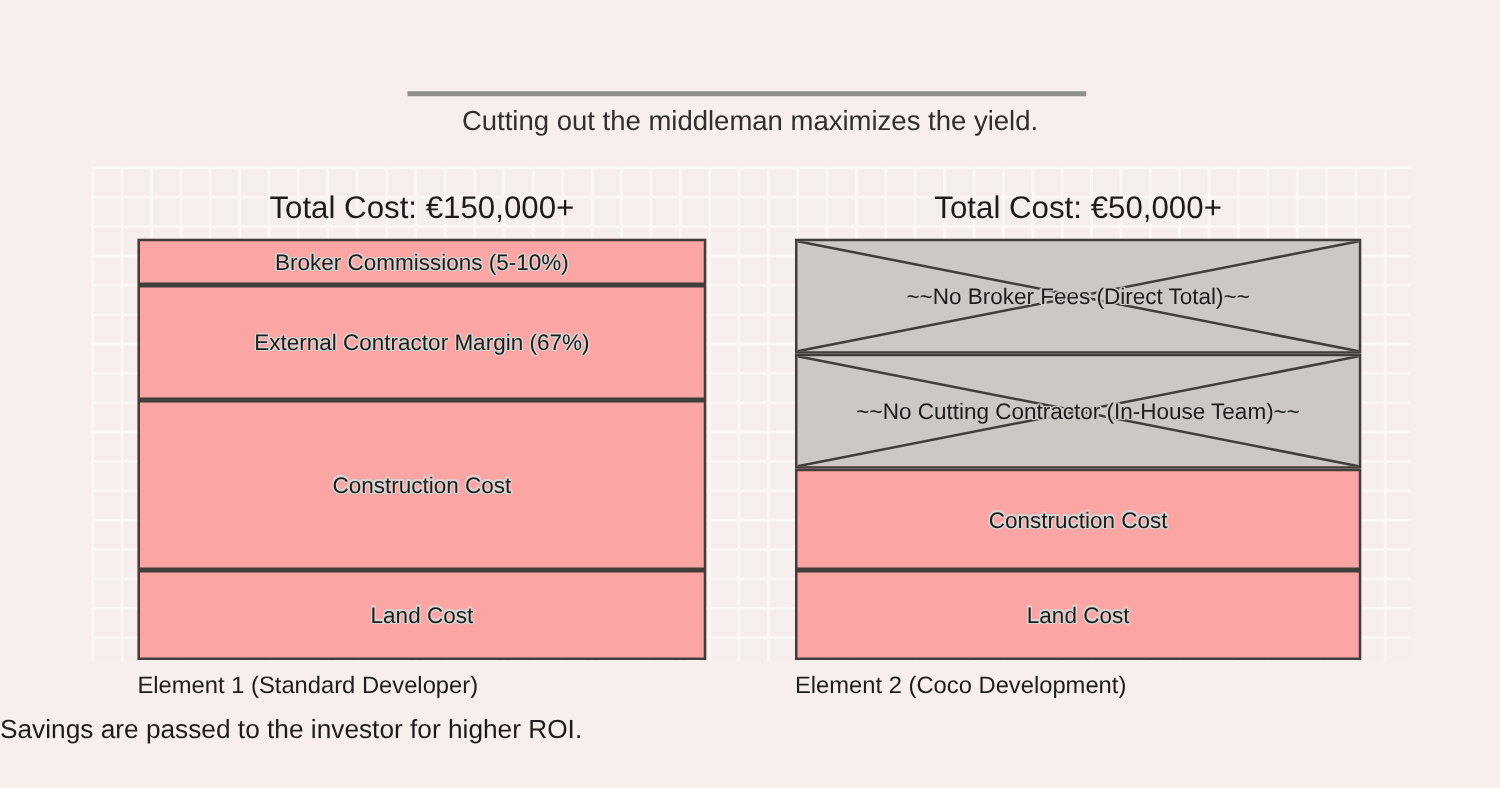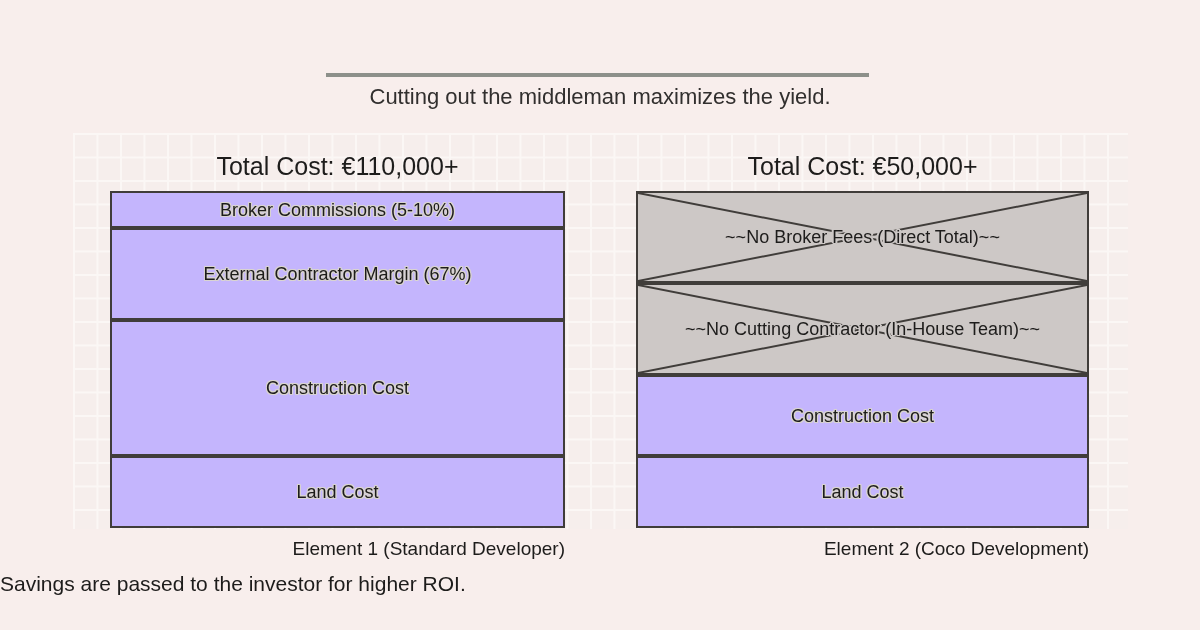--- a/index.html
+++ b/index.html
@@ -88,21 +88,21 @@
   .stack {
     position: absolute;
     left: 0;
     top: 42px;
   }
   .block {
     position: absolute;
     left: 0;
     box-sizing: border-box;
     border: 2px solid #403d3a;
-    background: #c4b5fd;
+    background: #fca5a5;
     display: flex;
     align-items: center;
     justify-content: center;
   }
   .block .blabel {
     font-size: 18px;
     color: #1d1c1b;
     line-height: 24px;
     white-space: nowrap;
     position: relative;
@@ -128,21 +128,21 @@
     position: absolute;
     left: 0; top: 0;
     width: 100%; height: 100%;
     z-index: 1;
     pointer-events: none;
   }
   .col-caption {
     position: absolute;
     left: 0;
     width: 100%;
-    text-align: right;
+    text-align: left;
     font-size: 19px;
     color: #1d1c1b;
     line-height: 26px;
     white-space: nowrap;
   }
 
   
   .footer {
     position: absolute;
     left: 0;
@@ -162,21 +162,21 @@
 
 
   <div class="title-rule"></div>
 
   <div class="subtitle">Cutting out the middleman maximizes the yield.</div>
 
   <div class="gridpanel"></div>
 
   <div id="columns-host">
       <div class="col" style="left: 110px; top: 149px; width: 455px;">
-        <div class="col-label-total">Total Cost: €110,000+</div>
+        <div class="col-label-total">Total Cost: €150,000+</div>
         <div class="stack" style="width: 455px;">
           <div class="block" style="top: 0px; width: 455px; height: 37px;">
             <span class="blabel">Broker Commissions (5-10%)</span>
           </div>
           <div class="block" style="top: 37px; width: 455px; height: 92px;">
             <span class="blabel">External Contractor Margin (67%)</span>
           </div>
           <div class="block" style="top: 129px; width: 455px; height: 136px;">
             <span class="blabel">Construction Cost</span>
           </div>

